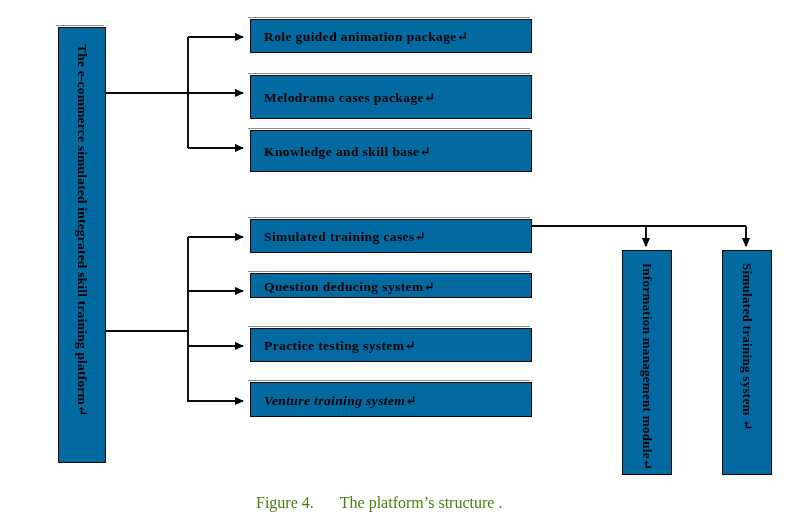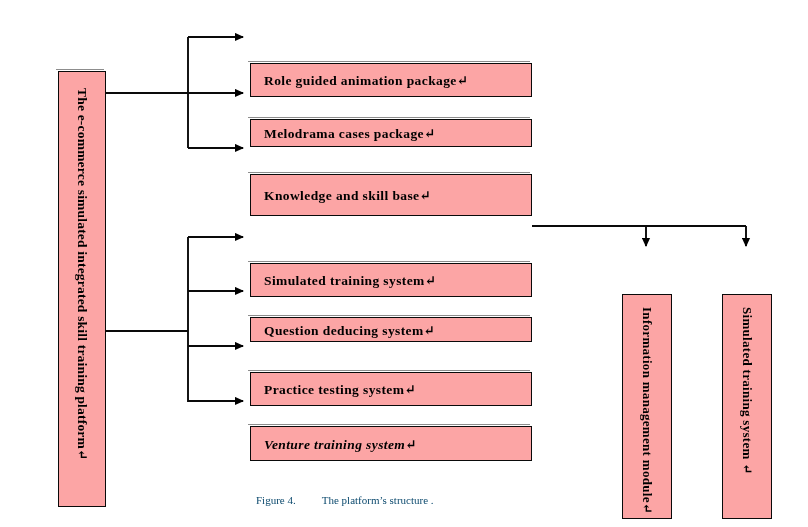--- a/index.html
+++ b/index.html
@@ -22,24 +22,23 @@
     position: absolute;
     left: 0;
     top: 0;
     width: 808px;
     height: 527px;
     pointer-events: none;
   }
   .box {
     position: absolute;
     box-sizing: border-box;
-    background: #fca5a5;
+    background: #0369a1;
     border: 1.6px solid #0a0a0a;
     box-shadow: 0 0 0 0 transparent;
-    margin-top: 44px;
   }
   
   .box::before {
     content: "";
     position: absolute;
     left: -3px;
     top: -3px;
     right: 1px;
     bottom: 1px;
     border-top: 1.6px solid #8d8d8d;
@@ -71,23 +70,23 @@
     letter-spacing: 0.3px;
   }
   
   .v-box.main .box-label {
     top: 16px;
     font-size: 13.5px;
     letter-spacing: 0.2px;
   }
   .caption {
     position: absolute;
-    font-size: 11px;
+    font-size: 16px;
     white-space: nowrap;
-    color: #0c4a6e;
+    color: #4d7c0f;
     font-family: Liberation Serif, serif;
   }
   .caption .cap-num { margin-right: 26px; }
 </style>
 </head>
 <body>
 
 <div id="canvas">
 
   <svg class="wires" viewBox="0 0 808 527" xmlns="http://www.w3.org/2000/svg">
@@ -134,30 +133,30 @@
   </svg>
 
   <div class="box v-box main" style="left:58px; top:27px; width:48px; height:436px;">
     <span class="box-label">The e-commerce simulated integrated skill training platform↵</span>
   </div>
 
   <div class="box h-box" style="left:250px; top:19px; width:282px; height:34px;">
     <span class="box-label">Role guided animation package↵</span>
   </div>
 
-  <div class="box h-box" style="left:250px; top:75px; width:282px; height:28px;">
+  <div class="box h-box" style="left:250px; top:75px; width:282px; height:44px;">
     <span class="box-label">Melodrama cases package↵</span>
   </div>
 
   <div class="box h-box" style="left:250px; top:130px; width:282px; height:42px;">
     <span class="box-label">Knowledge and skill base↵</span>
   </div>
 
   <div class="box h-box" style="left:250px; top:219px; width:282px; height:34px;">
-    <span class="box-label">Simulated  training system↵</span>
+    <span class="box-label">Simulated  training cases↵</span>
   </div>
 
   <div class="box h-box" style="left:250px; top:273px; width:282px; height:25px;">
     <span class="box-label">Question deducing system↵</span>
   </div>
 
   <div class="box h-box" style="left:250px; top:328px; width:282px; height:34px;">
     <span class="box-label">Practice testing system↵</span>
   </div>
 

